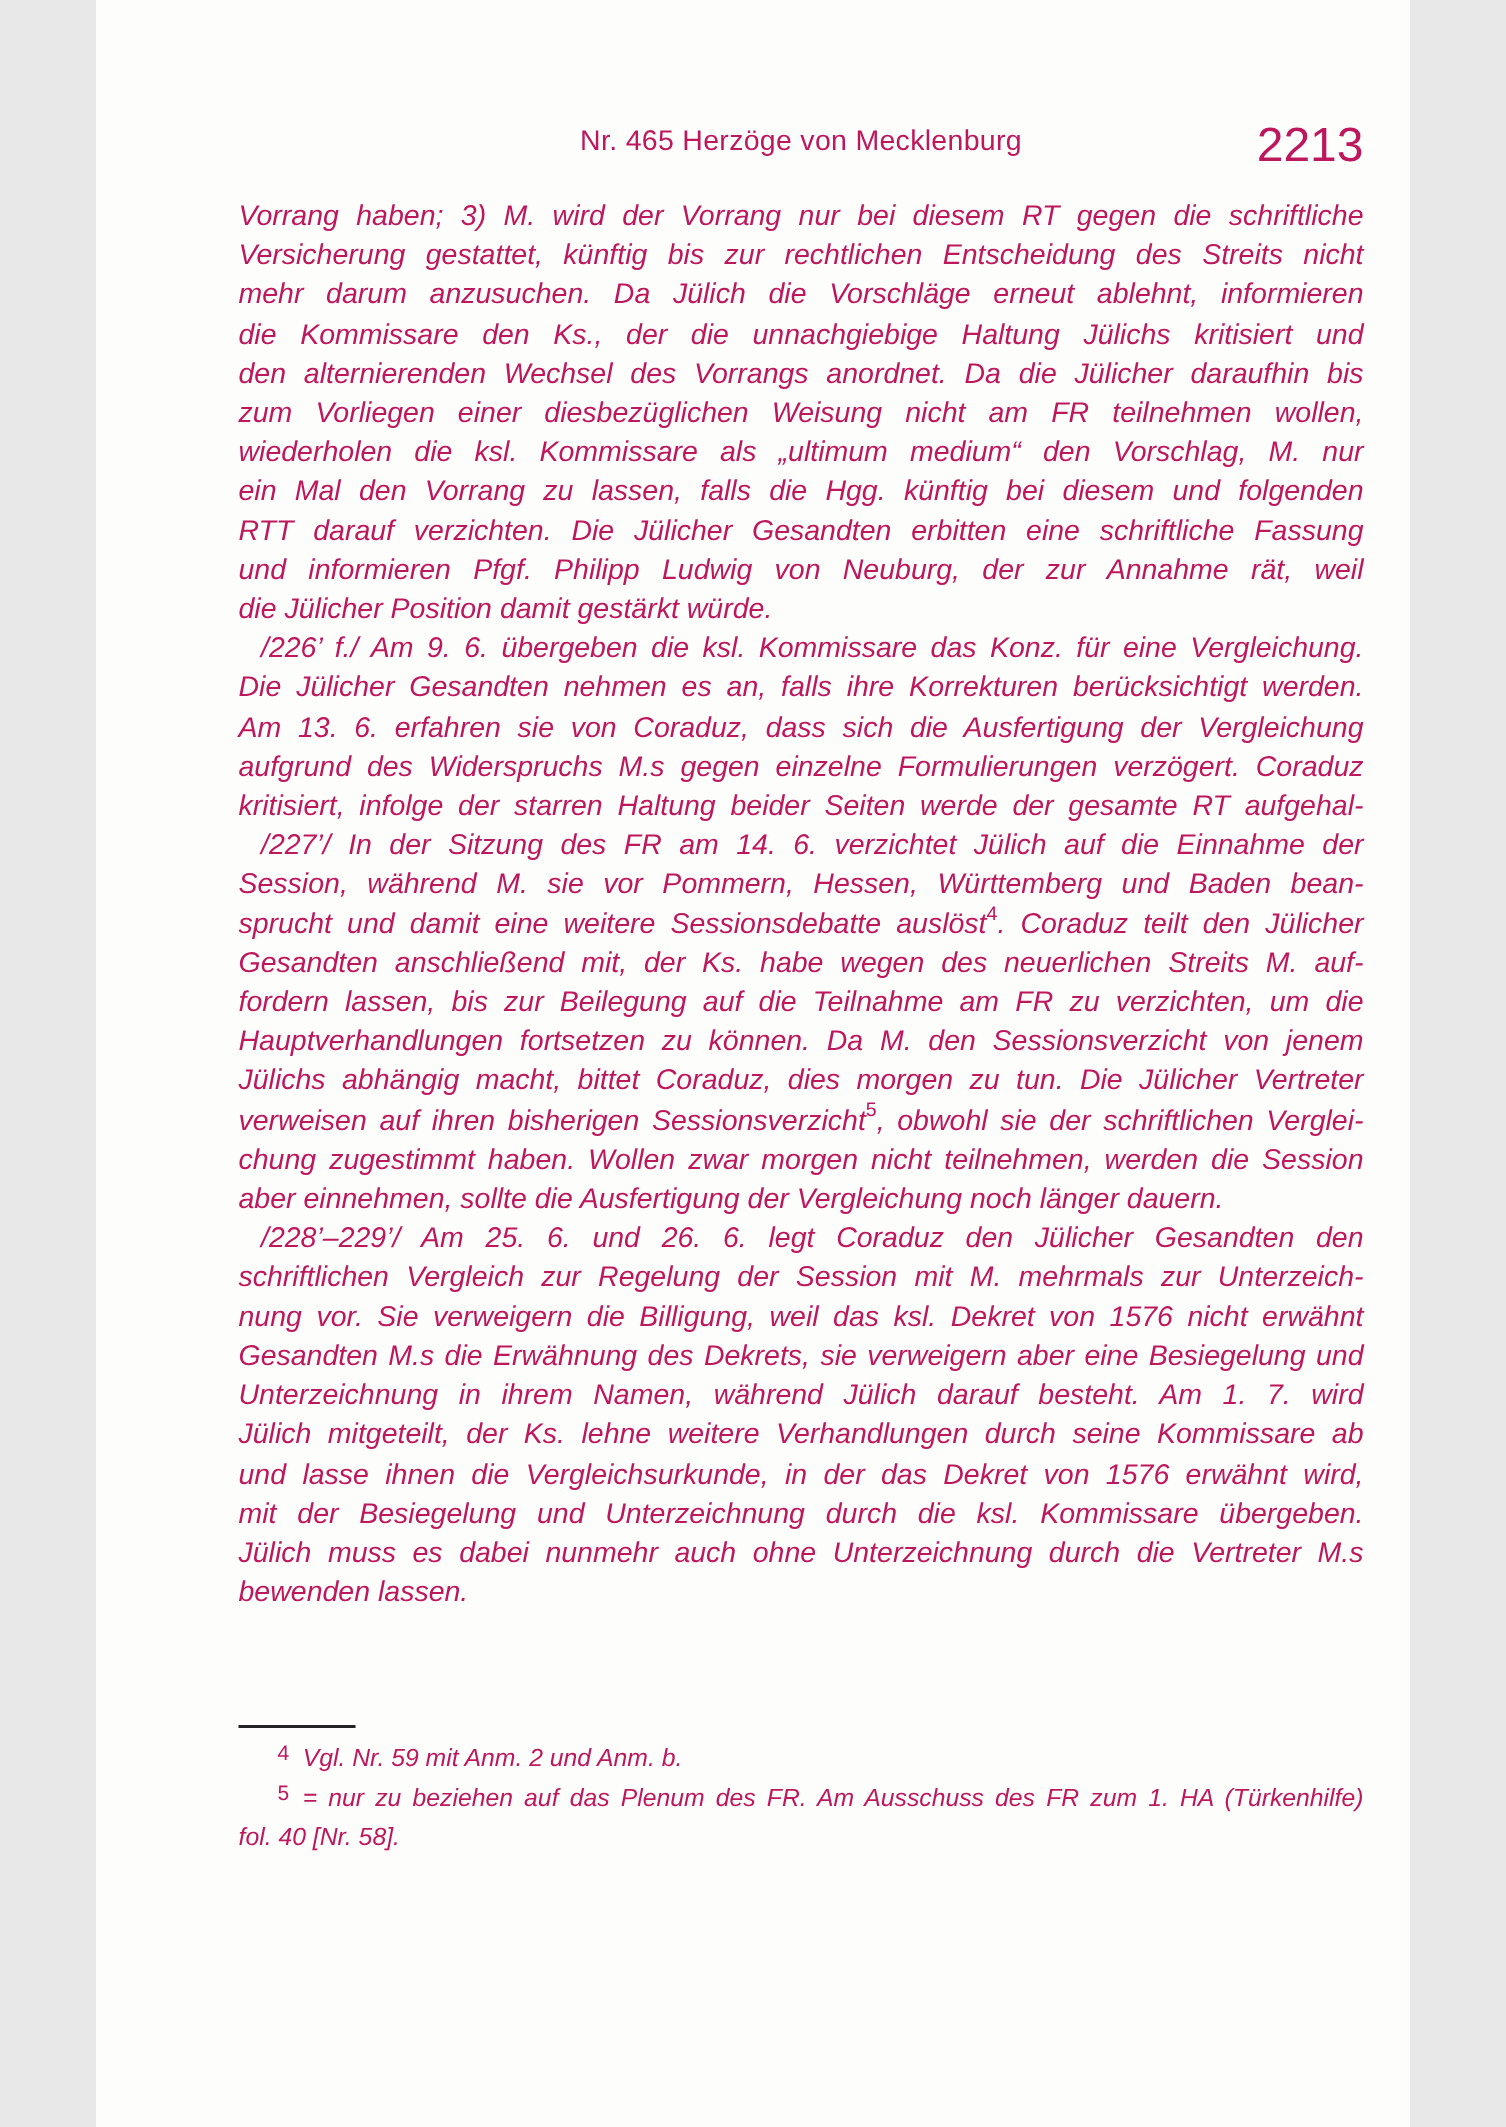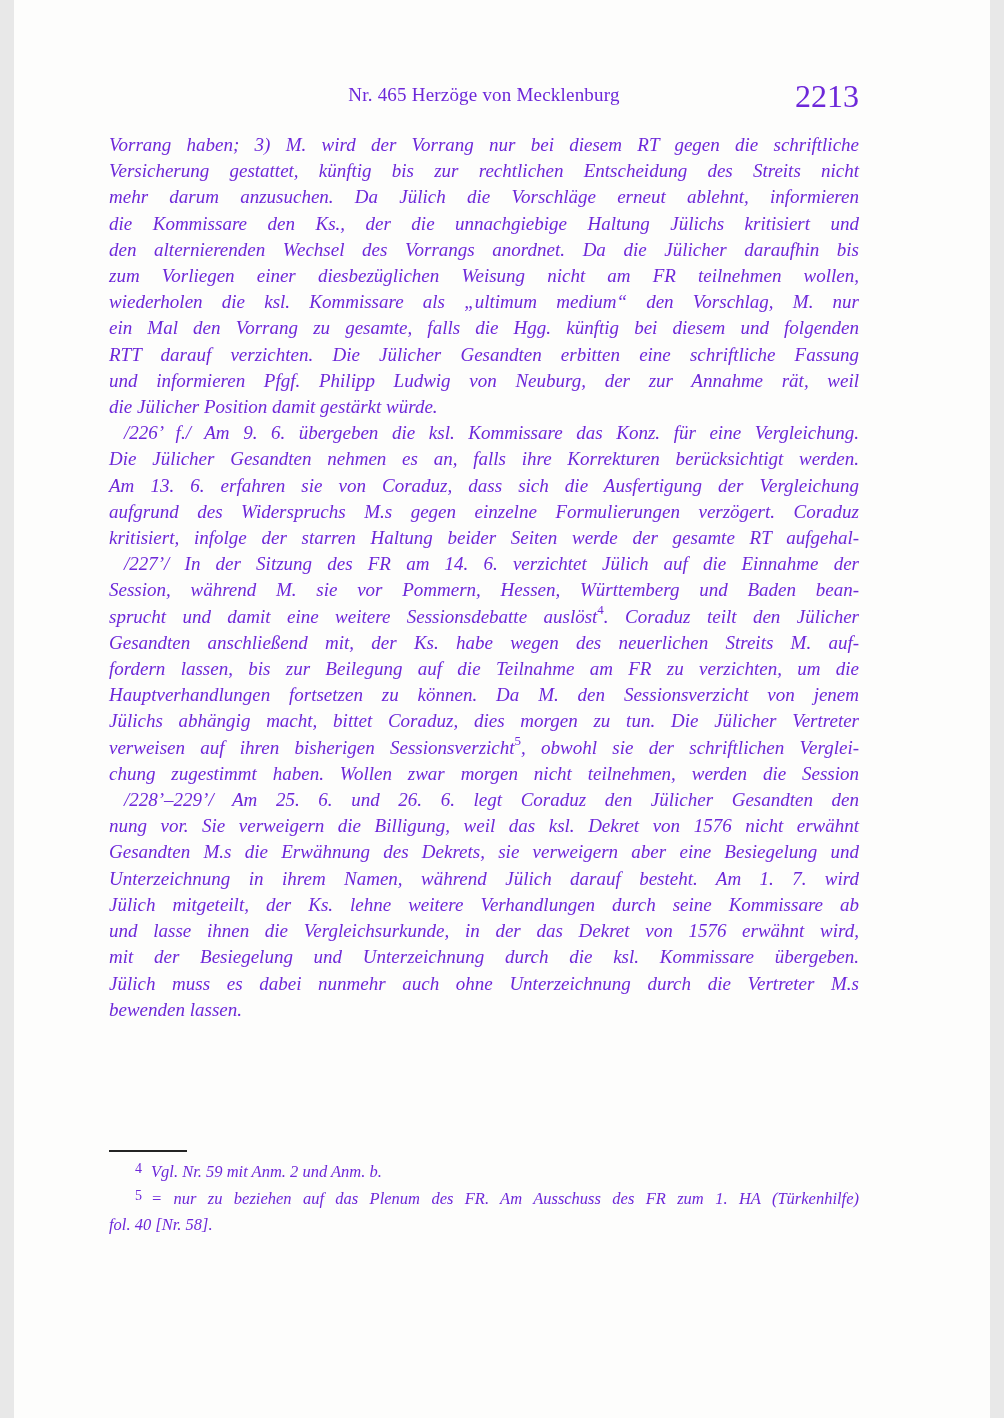--- a/index.html
+++ b/index.html
@@ -1,22 +1,22 @@
 <!DOCTYPE html>
 <html lang="de"><head>
 <meta charset="utf-8">
 <style>
   html,body { margin:0; padding:0; background:#e8e8e8; }
   .page {
     position:relative;
-    width:976px; height:1418px;
+    width:876px; height:1418px;
     margin:0 auto;
     background:#fdfdfc;
-    color:#6d28d9;
-    font-family:Liberation Serif, serif;
+    color:#be185d;
+    font-family:Liberation Sans, sans-serif;
     overflow:hidden;
   }
   
   .pagehead {
     position:absolute; left:95px; top:84px; width:750px; height:30px;
   }
   .running-head {
     text-align:center;
     font-size:19px;
     letter-spacing:0.2px;
@@ -94,21 +94,21 @@
   <div class="body-text">
 
     <section class="paragraph">
       <div class="line">Vorrang haben; 3) M. wird der Vorrang nur bei diesem RT gegen die schriftliche</div>
       <div class="line">Versicherung gestattet, künftig bis zur rechtlichen Entscheidung des Streits nicht</div>
       <div class="line">mehr darum anzusuchen. Da Jülich die Vorschläge erneut ablehnt, informieren</div>
       <div class="line">die Kommissare den Ks., der die unnachgiebige Haltung Jülichs kritisiert und</div>
       <div class="line">den alternierenden Wechsel des Vorrangs anordnet. Da die Jülicher daraufhin bis</div>
       <div class="line">zum Vorliegen einer diesbezüglichen Weisung nicht am FR teilnehmen wollen,</div>
       <div class="line">wiederholen die ksl. Kommissare als „ultimum medium“ den Vorschlag, M. nur</div>
-      <div class="line">ein Mal den Vorrang zu gesamte, falls die Hgg. künftig bei diesem und folgenden</div>
+      <div class="line">ein Mal den Vorrang zu lassen, falls die Hgg. künftig bei diesem und folgenden</div>
       <div class="line">RTT darauf verzichten. Die Jülicher Gesandten erbitten eine schriftliche Fassung</div>
       <div class="line">und informieren Pfgf. Philipp Ludwig von Neuburg, der zur Annahme rät, weil</div>
       <div class="line short">die Jülicher Position damit gestärkt würde.</div>
     </section>
 
     <section class="paragraph">
       <div class="line indent">/226’ f./ Am 9. 6. übergeben die ksl. Kommissare das Konz. für eine Vergleichung.</div>
       <div class="line">Die Jülicher Gesandten nehmen es an, falls ihre Korrekturen berücksichtigt werden.</div>
       <div class="line">Am 13. 6. erfahren sie von Coraduz, dass sich die Ausfertigung der Vergleichung</div>
       <div class="line">aufgrund des Widerspruchs M.s gegen einzelne Formulierungen verzögert. Coraduz</div>
@@ -118,24 +118,26 @@
     <section class="paragraph">
       <div class="line indent">/227’/ In der Sitzung des FR am 14. 6. verzichtet Jülich auf die Einnahme der</div>
       <div class="line">Session, während M. sie vor Pommern, Hessen, Württemberg und Baden bean-</div>
       <div class="line"><span>sprucht und damit eine weitere Sessionsdebatte auslöst</span><sup class="note-ref">4</sup><span>. Coraduz teilt den Jülicher</span></div>
       <div class="line">Gesandten anschließend mit, der Ks. habe wegen des neuerlichen Streits M. auf-</div>
       <div class="line">fordern lassen, bis zur Beilegung auf die Teilnahme am FR zu verzichten, um die</div>
       <div class="line">Hauptverhandlungen fortsetzen zu können. Da M. den Sessionsverzicht von jenem</div>
       <div class="line">Jülichs abhängig macht, bittet Coraduz, dies morgen zu tun. Die Jülicher Vertreter</div>
       <div class="line"><span>verweisen auf ihren bisherigen Sessionsverzicht</span><sup class="note-ref">5</sup><span>, obwohl sie der schriftlichen Verglei-</span></div>
       <div class="line">chung zugestimmt haben. Wollen zwar morgen nicht teilnehmen, werden die Session</div>
+      <div class="line short">aber einnehmen, sollte die Ausfertigung der Vergleichung noch länger dauern.</div>
     </section>
 
     <section class="paragraph">
       <div class="line indent">/228’–229’/ Am 25. 6. und 26. 6. legt Coraduz den Jülicher Gesandten den</div>
+      <div class="line">schriftlichen Vergleich zur Regelung der Session mit M. mehrmals zur Unterzeich-</div>
       <div class="line">nung vor. Sie verweigern die Billigung, weil das ksl. Dekret von 1576 nicht erwähnt</div>
       <div class="line">Gesandten M.s die Erwähnung des Dekrets, sie verweigern aber eine Besiegelung und</div>
       <div class="line">Unterzeichnung in ihrem Namen, während Jülich darauf besteht. Am 1. 7. wird</div>
       <div class="line">Jülich mitgeteilt, der Ks. lehne weitere Verhandlungen durch seine Kommissare ab</div>
       <div class="line">und lasse ihnen die Vergleichsurkunde, in der das Dekret von 1576 erwähnt wird,</div>
       <div class="line">mit der Besiegelung und Unterzeichnung durch die ksl. Kommissare übergeben.</div>
       <div class="line">Jülich muss es dabei nunmehr auch ohne Unterzeichnung durch die Vertreter M.s</div>
       <div class="line short">bewenden lassen.</div>
     </section>
 

